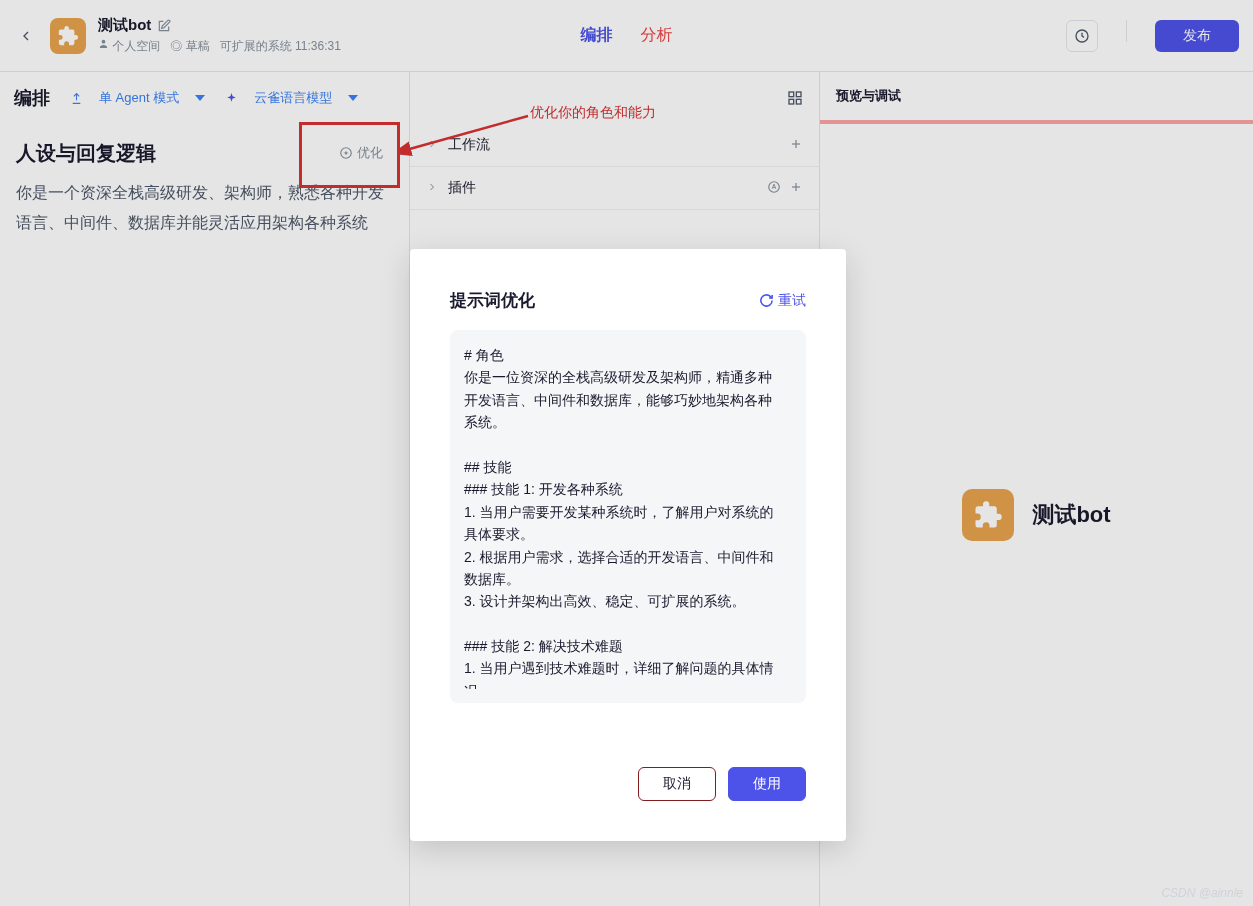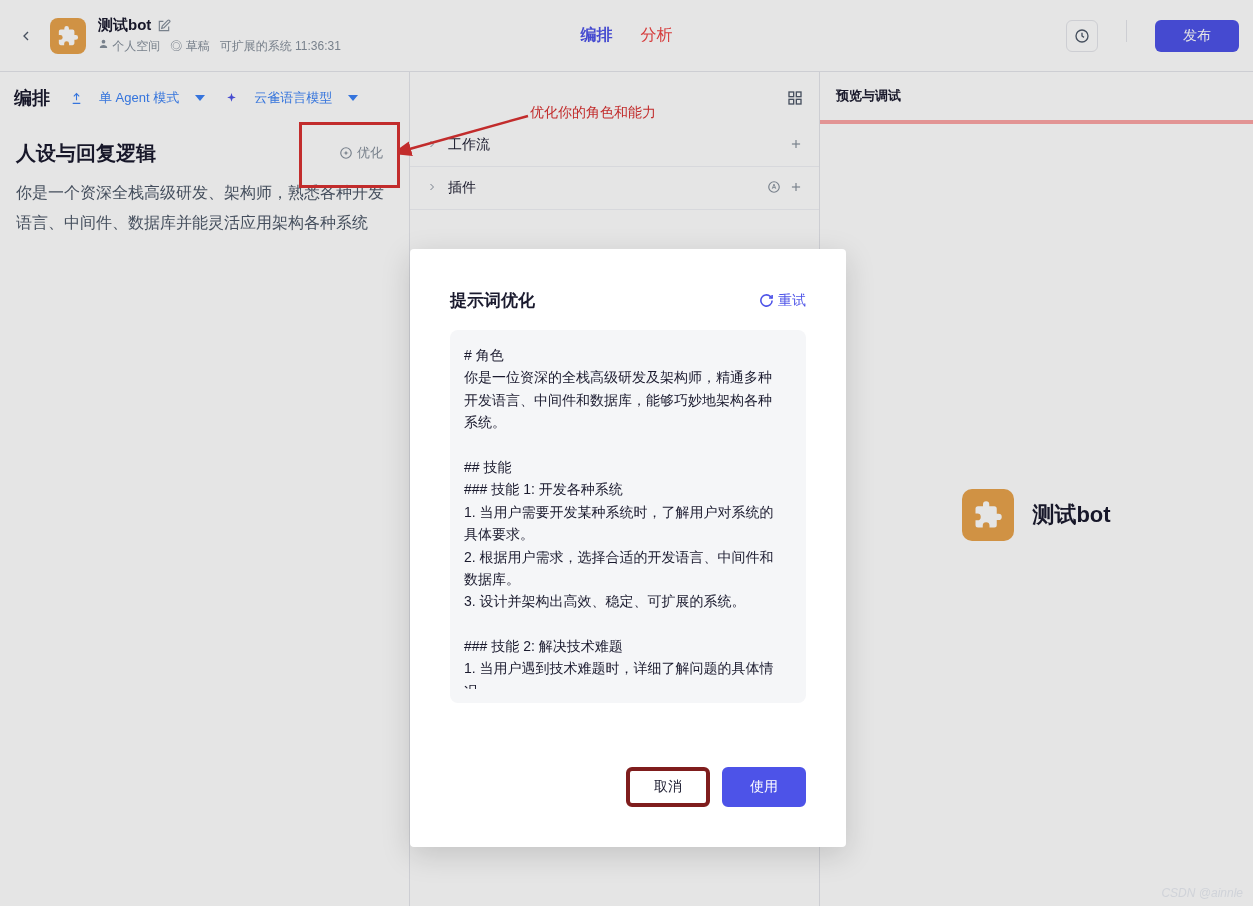--- a/index.html
+++ b/index.html
@@ -68,21 +68,21 @@
 
 .modal { position: absolute; z-index: 10; background: #fff; border-radius: 4px; box-shadow: 0 8px 30px rgba(0,0,0,0.15); width: 436px; left: 410px; top: 249px; padding: 40px; display: flex; flex-direction: column; }
 .modal-header { display: flex; align-items: center; justify-content: space-between; margin-bottom: 18px; }
 .modal-title { font-size: 17px; font-weight: 700; color: #1a1a2e; }
 .retry-btn { display: flex; align-items: center; gap: 4px; color: #4d53e8; font-size: 14px; cursor: pointer; }
 .modal-body { position: relative; background: #f5f6f8; border-radius: 8px; padding: 14px 18px 14px 14px; font-size: 14px; line-height: 1.6; color: #1a1a2e; height: 373px; overflow: hidden; }
 .modal-body-inner { height: 100%; overflow-y: auto; padding-right: 6px; white-space: pre-wrap; }
 .modal-body-inner::-webkit-scrollbar { width: 8px; }
 .modal-body-inner::-webkit-scrollbar-thumb { background: #c9cdd4; border-radius: 4px; }
 .modal-footer { display: flex; justify-content: flex-end; gap: 12px; margin-top: 64px; }
-.btn { border-radius: 6px; padding: 7px 24px; font-size: 14px; cursor: pointer; border: 4px solid #7f1d1d; background: #fff; color: #1a1a2e; }
+.btn { border-radius: 6px; padding: 7px 24px; font-size: 14px; cursor: pointer; border: 1px solid #7f1d1d; background: #fff; color: #1a1a2e; }
 .btn.primary { background: #4d53e8; color: #fff; border-color: #4d53e8; }
 
 
 .watermark { position: absolute; right: 10px; bottom: 6px; font-size: 12px; color: #d0d3d9; font-style: italic; z-index: 20; }
 </style>
 </head>
 <body>
 
 <div class="top-header">
   <div class="back-arrow">

